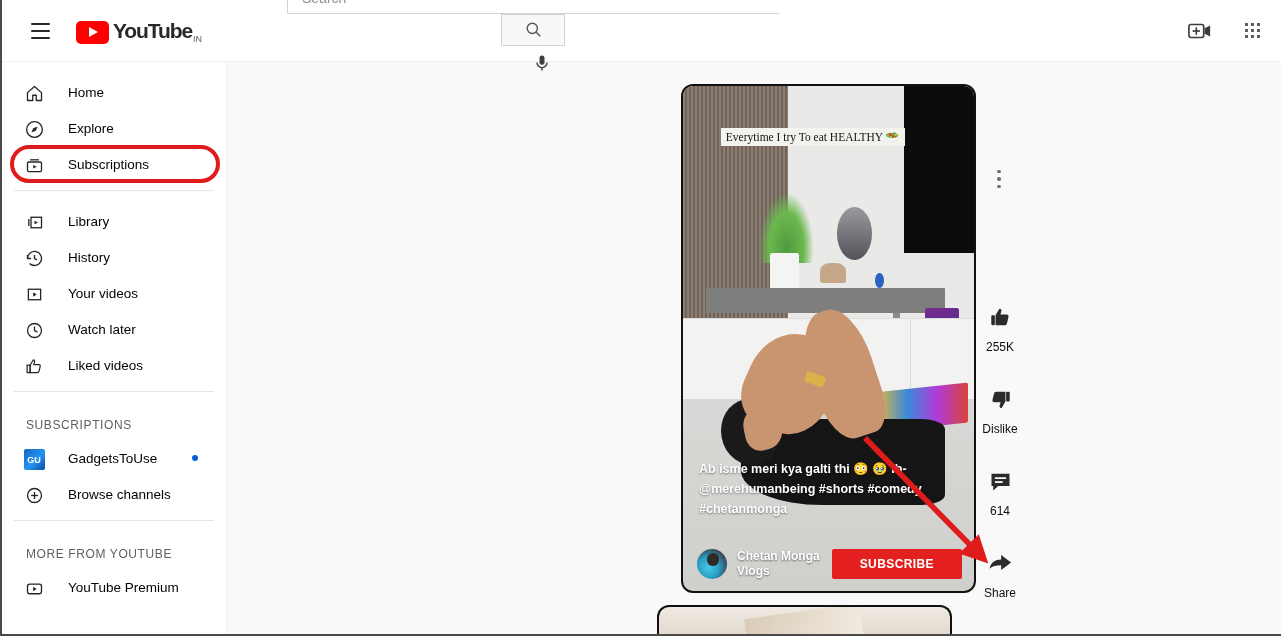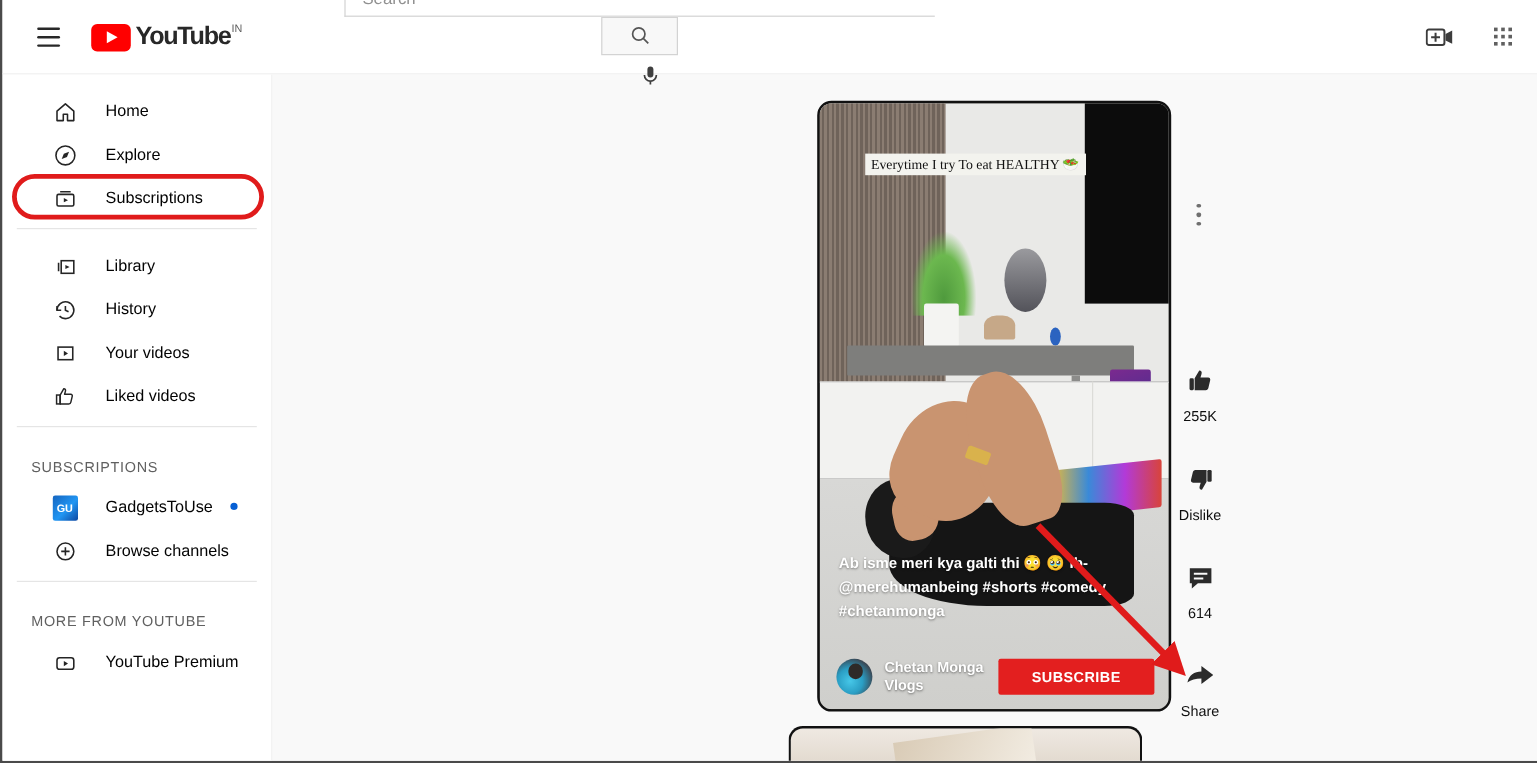--- a/index.html
+++ b/index.html
@@ -16,21 +16,21 @@
   #header {
     position: absolute; top: 0; left: 0; width: 1281px; height: 62px;
     background: #ffffff; display: flex; align-items: center;
     border-bottom: 1px solid #f0f0f0; z-index: 20;
   }
   .hamburger { width: 44px; height: 44px; margin-left: 16px; display: flex;
                flex-direction: column; justify-content: center; align-items: center; gap: 5px;
                cursor: pointer; }
   .hamburger span { display: block; width: 19px; height: 2px; background: #282828; border-radius: 1px; }
 
-  .logo-wrap { display: flex; align-items: flex-start; margin-left: 14px; cursor: pointer; }
+  .logo-wrap { display: flex; align-items: flex-end; margin-left: 14px; cursor: pointer; }
   .logo-play { width: 33px; height: 23px; background: #ff0000; border-radius: 5px;
                display: flex; align-items: center; justify-content: center; margin-top: 2px; }
   .logo-play::after { content: ""; border-left: 9px solid #ffffff;
                       border-top: 5.5px solid transparent; border-bottom: 5.5px solid transparent;
                       margin-left: 2px; }
   .logo-text { font-size: 21px; font-weight: bold; letter-spacing: -1.1px;
                color: #282828; margin-left: 4px; line-height: 26px; }
   .logo-cc { font-size: 9px; color: #606060; margin-left: 1px; margin-top: 1px; }
 
   .search-area { display: flex; align-items: center; margin-left: 85px; flex-direction: column; }
@@ -52,21 +52,21 @@
                gap: 3px; }
   .grid-icon i { display: block; width: 3px; height: 3px; background: #606060; }
 
   
   #sidebar {
     position: absolute; top: 62px; left: 0; width: 225px; height: 574px;
     background: #ffffff; border-right: 1px solid #f0f0f0; overflow: hidden; z-index: 10;
   }
   .nav-group { padding: 12px 0 8px 0; }
   .nav-divider { height: 1px; background: #e5e5e5; margin: 0 12px; }
-  .nav-item { display: flex; align-items: center; height: 36px; padding-left: 40px;
+  .nav-item { display: flex; align-items: center; height: 36px; padding-left: 20px;
               cursor: pointer; position: relative; }
   .nav-item.active { background: #ececec; border-radius: 10px; margin: 0 8px; padding-left: 16px; }
   .nav-icon { width: 24px; height: 24px; display: flex; align-items: flex-end;
               justify-content: center; flex: 0 0 24px; }
   .nav-label { font-size: 13.5px; color: #030303; margin-left: 22px; white-space: nowrap; }
   .nav-section-title { font-size: 12px; color: #606060; font-weight: 500;
                        letter-spacing: .6px; padding: 14px 0 8px 24px; }
   .new-dot { position: absolute; right: 28px; width: 6px; height: 6px;
              border-radius: 50%; background: #065fd4; }
   .gtu-avatar { width: 21px; height: 21px; border-radius: 2px;
@@ -305,20 +305,29 @@
       <div class="nav-item">
         <span class="nav-icon">
           <svg width="21" height="21" viewBox="0 0 24 24">
             <rect x="5" y="6" width="14" height="12" fill="none" stroke="#252525" stroke-width="1.5"></rect>
             <path d="M10.5 9.5 L14.5 12 L10.5 14.5 Z" fill="#252525"></path>
           </svg>
         </span>
         <span class="nav-label">Your videos</span>
       </div>
 
+      <div class="nav-item">
+        <span class="nav-icon">
+          <svg width="21" height="21" viewBox="0 0 24 24">
+            <circle cx="12" cy="12" r="8" fill="none" stroke="#252525" stroke-width="1.5"></circle>
+            <polyline points="12,7.5 12,12 15.5,13.8" fill="none" stroke="#252525" stroke-width="1.5"></polyline>
+          </svg>
+        </span>
+        <span class="nav-label">Watch later</span>
+      </div>
 
       <div class="nav-item">
         <span class="nav-icon">
           <svg width="21" height="21" viewBox="0 0 24 24">
             <path d="M7 10.5 L10.5 4.5 C12 4.5 12.4 5.6 12 7 L11.2 9.8 L17 9.8 C18.2 9.8 18.8 10.7 18.5 11.8 L17.2 17.3 C17 18.4 16.2 19 15.2 19 L7 19 Z" fill="none" stroke="#252525" stroke-width="1.4" stroke-linejoin="round"></path>
             <rect x="3.6" y="10.5" width="3.4" height="8.5" fill="none" stroke="#252525" stroke-width="1.4"></rect>
           </svg>
         </span>
         <span class="nav-label">Liked videos</span>
       </div>

